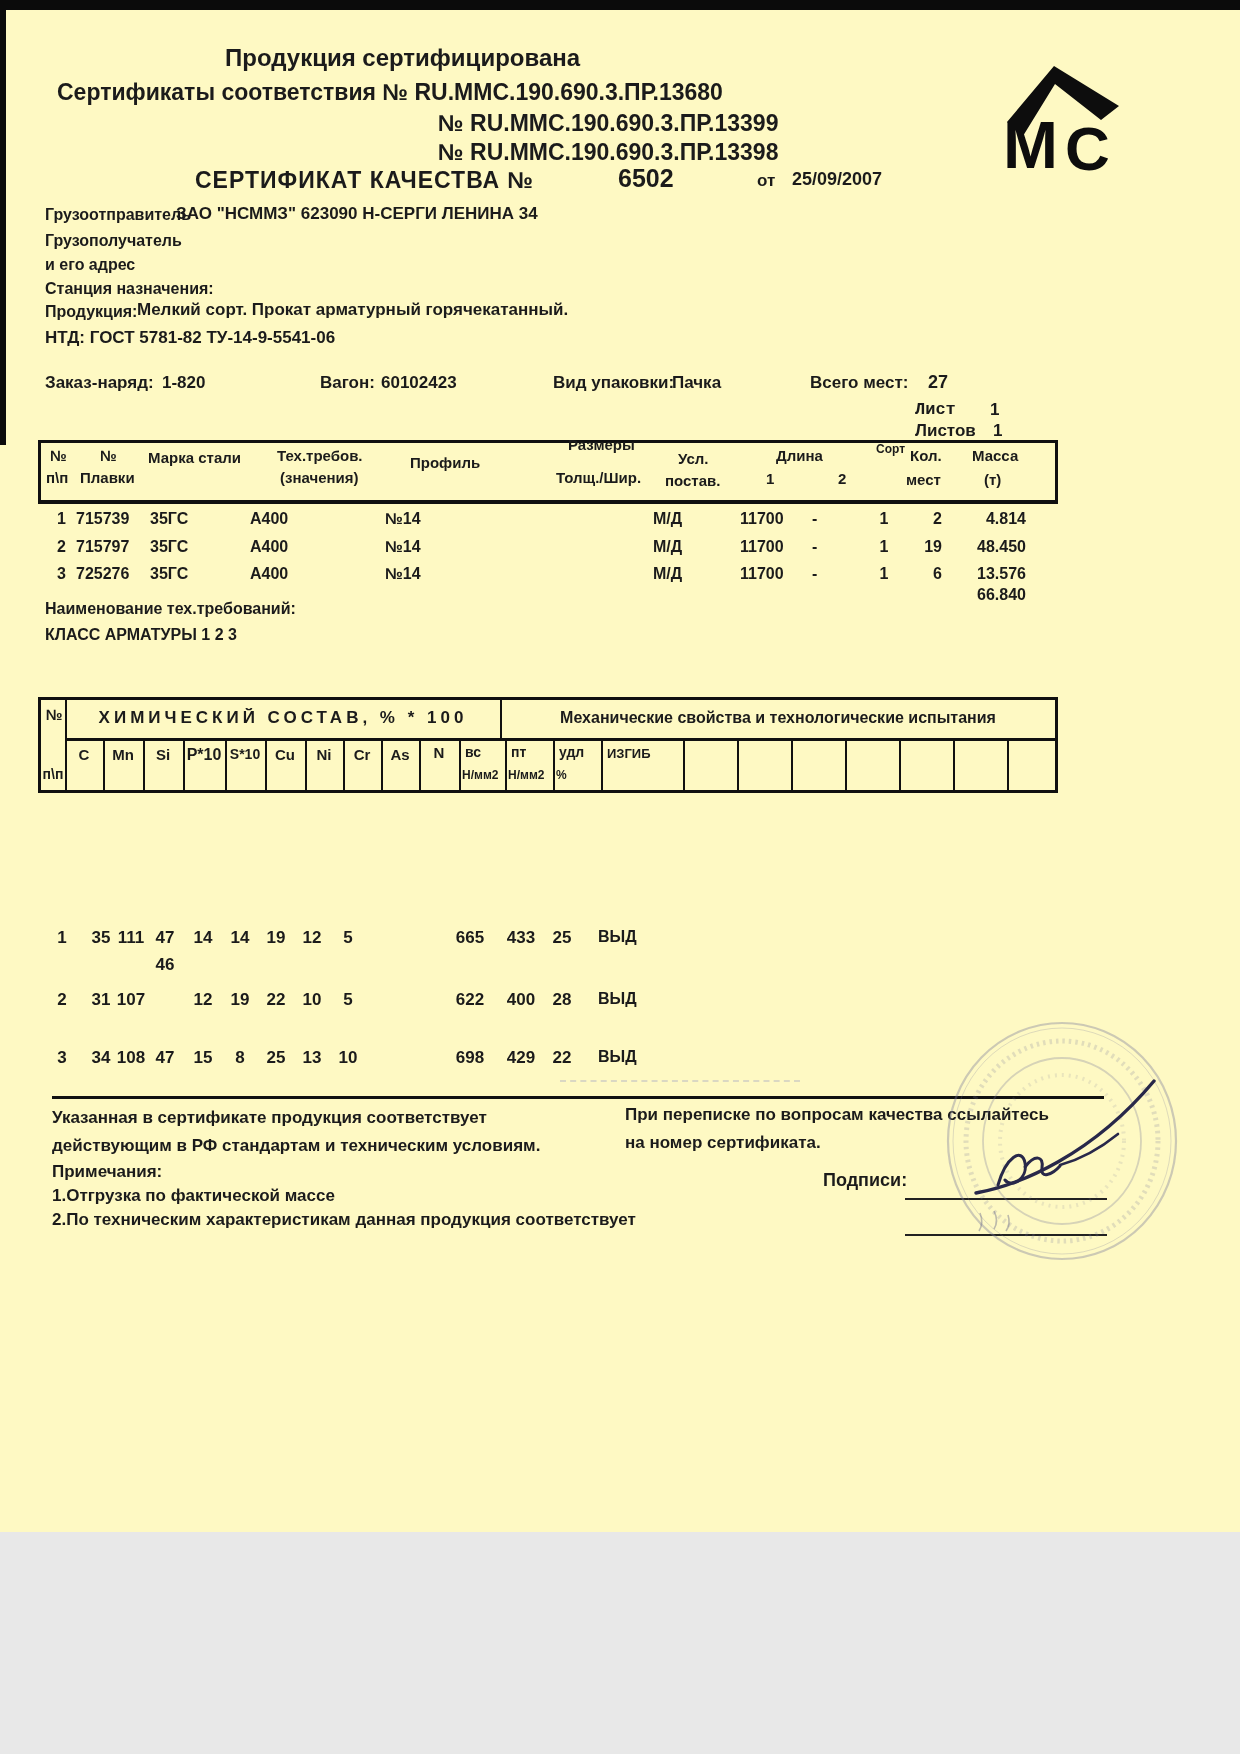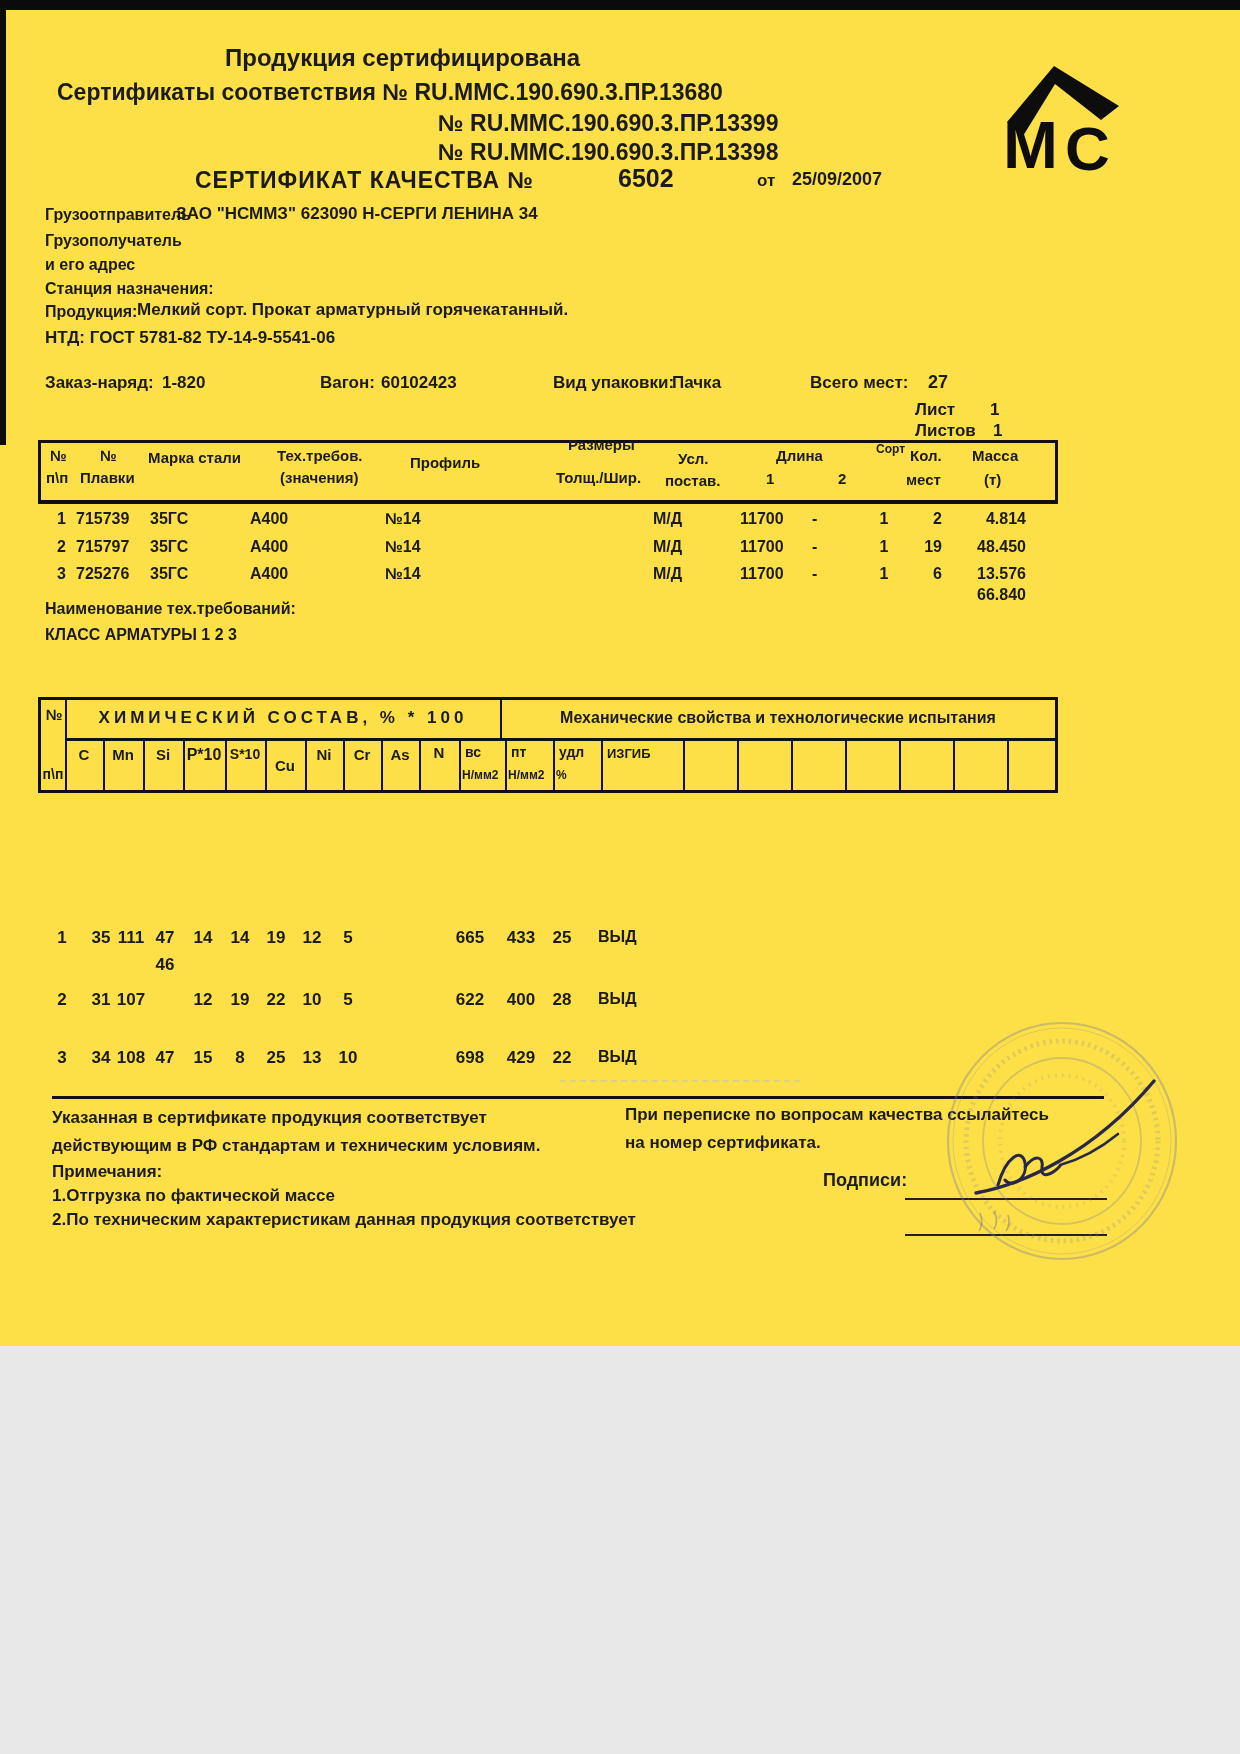--- a/index.html
+++ b/index.html
@@ -1,16 +1,16 @@
 <!DOCTYPE html>
 <html><head>
 <meta charset="utf-8">
 <style>
   html,body{margin:0;padding:0;background:#e8e8e8;}
-  .page{position:relative;width:1240px;height:1346px;background:#fde047;overflow:hidden;
+  .page{position:relative;width:1240px;height:1532px;background:#fef9c3;overflow:hidden;
         font-family:"Liberation Sans",sans-serif;color:#1b1b1b;}
   .abs{position:absolute;white-space:nowrap;}
   .b{font-weight:bold;}
   .sb{font-weight:600;}
   .ctr{text-align:center;}
   .rt{text-align:right;}
   .bar{position:absolute;background:#0b0b0b;}
   .hline{position:absolute;background:#111;}
   .vline{position:absolute;background:#111;}
   .boxed{position:absolute;border:3px solid #101010;box-sizing:border-box;}
@@ -52,21 +52,21 @@
   <div class="abs b" style="left:45px;top:328px;font-size:17px;">НТД: ГОСТ 5781-82  ТУ-14-9-5541-06</div>
 
   <div class="abs b" style="left:45px;top:373px;font-size:17px;">Заказ-наряд:</div>
   <div class="abs b" style="left:162px;top:373px;font-size:17px;">1-820</div>
   <div class="abs b" style="left:320px;top:373px;font-size:17px;">Вагон:</div>
   <div class="abs b" style="left:381px;top:373px;font-size:17px;">60102423</div>
   <div class="abs b" style="left:553px;top:373px;font-size:17px;">Вид упаковки:</div>
   <div class="abs b" style="left:672px;top:373px;font-size:17px;">Пачка</div>
   <div class="abs b" style="left:810px;top:373px;font-size:17px;">Всего мест:</div>
   <div class="abs b" style="left:928px;top:372px;font-size:18px;">27</div>
-  <div class="abs b" style="left:915px;top:400px;font-size:17px;">Лист</div>
+  <div class="abs b" style="left:915px;top:400px;font-size:17px;font-family:Liberation Mono, monospace;">Лист</div>
   <div class="abs b" style="left:990px;top:400px;font-size:17px;">1</div>
   <div class="abs b" style="left:915px;top:421px;font-size:17px;">Листов</div>
   <div class="abs b" style="left:993px;top:421px;font-size:17px;">1</div>
 
   <div class="boxed" style="left:38px;top:440px;width:1020px;height:64px;border-width:3px 3px 4px 3px;"></div>
   <div class="abs b" style="left:50px;top:447px;font-size:15px;">№</div>
   <div class="abs b" style="left:46px;top:469px;font-size:15px;">п\п</div>
   <div class="abs b" style="left:100px;top:447px;font-size:15px;">№</div>
   <div class="abs b" style="left:80px;top:469px;font-size:15px;">Плавки</div>
   <div class="abs b" style="left:148px;top:449px;font-size:15px;">Марка стали</div>
@@ -161,21 +161,21 @@
     <div class="abs b" style="left:2px;top:6px;width:22px;font-size:15px;text-align:center;">№</div>
     <div class="abs b" style="left:0px;top:66px;width:24px;font-size:14px;text-align:center;">п\п</div>
     <div class="abs b ctr" style="left:26px;top:8px;width:432px;font-size:17px;letter-spacing:4px;">ХИМИЧЕСКИЙ  СОСТАВ, % * 100</div>
     <div class="abs b ctr" style="left:462px;top:9px;width:550px;font-size:16px;">Механические свойства  и технологические  испытания</div>
 
     <div class="abs b ctr" style="left:24px;top:46px;width:38px;font-size:15px;">C</div>
     <div class="abs b ctr" style="left:62px;top:46px;width:40px;font-size:15px;">Mn</div>
     <div class="abs b ctr" style="left:102px;top:46px;width:40px;font-size:15px;">Si</div>
     <div class="abs b ctr" style="left:142px;top:46px;width:42px;font-size:16px;">P*10</div>
     <div class="abs b ctr" style="left:184px;top:46px;width:40px;font-size:14px;">S*10</div>
-    <div class="abs b ctr" style="left:224px;top:46px;width:40px;font-size:15px;margin-top:11px;">Cu</div>
+    <div class="abs b ctr" style="left:224px;top:46px;width:40px;font-size:15px;">Cu</div>
     <div class="abs b ctr" style="left:264px;top:46px;width:38px;font-size:15px;">Ni</div>
     <div class="abs b ctr" style="left:302px;top:46px;width:38px;font-size:15px;">Cr</div>
     <div class="abs b ctr" style="left:340px;top:46px;width:38px;font-size:15px;">As</div>
     <div class="abs b ctr" style="left:378px;top:44px;width:40px;font-size:15px;">N</div>
 
     <div class="abs b" style="left:424px;top:44px;font-size:14px;">вс</div>
     <div class="abs b" style="left:421px;top:68px;font-size:12px;">Н/мм2</div>
     <div class="abs b" style="left:470px;top:44px;font-size:14px;">пт</div>
     <div class="abs b" style="left:467px;top:68px;font-size:12px;">Н/мм2</div>
     <div class="abs b" style="left:518px;top:44px;font-size:14px;text-align:right;">удл</div>

